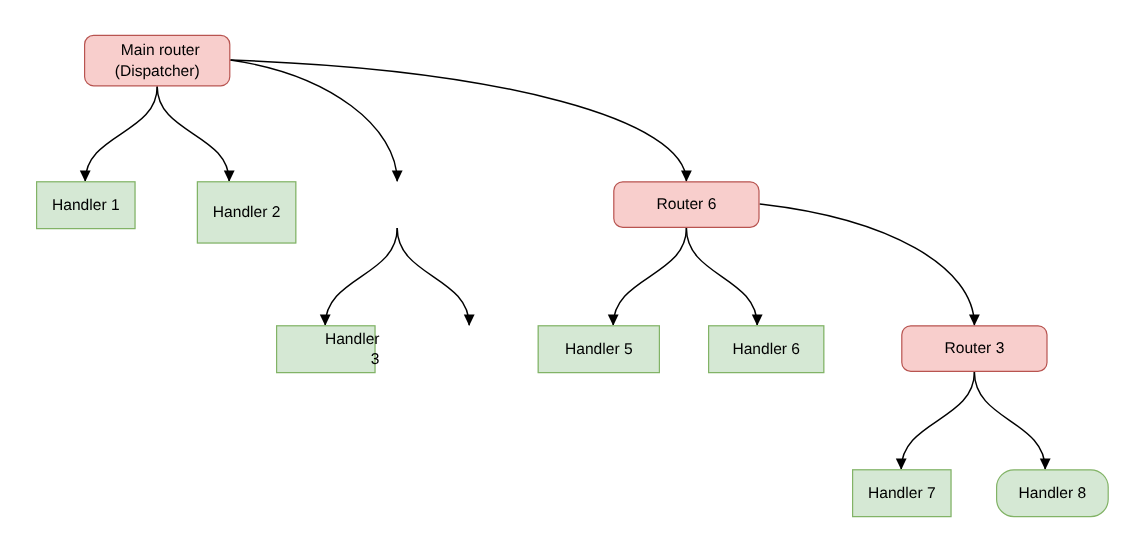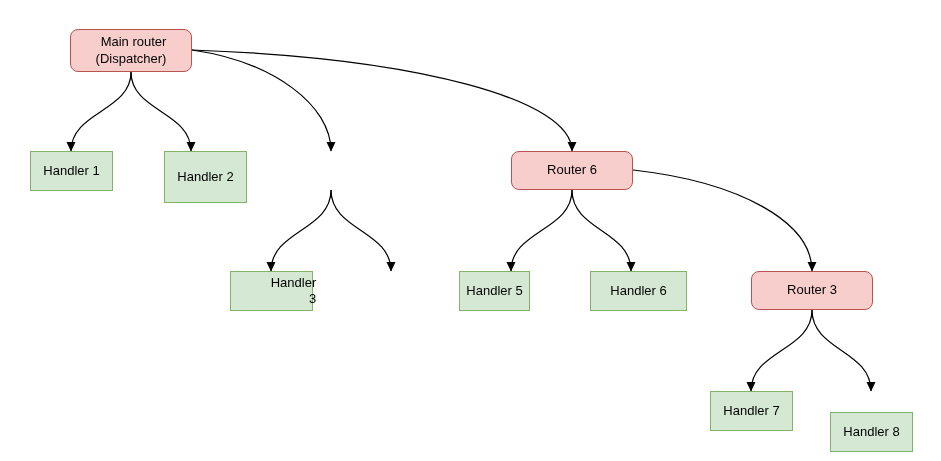--- a/index.html
+++ b/index.html
@@ -78,23 +78,23 @@
   <div class="node handler" style="left:30px; top:151px; width:83px; height:40px;">Handler 1</div>
 
   <div class="node handler" style="left:164px; top:151px; width:83px; height:52px;">Handler 2</div>
 
 
   <div class="node router" style="left:511px; top:151px; width:122px; height:39px;">Router 6</div>
 
   <div class="node handler" style="left:230px; top:271px; width:83px; height:40px;padding-left:44px;">Handler 3</div>
 
 
-  <div class="node handler" style="left:459px; top:271px; width:71px; height:40px;">Handler 5</div>
+  <div class="node handler" style="left:448px; top:271px; width:102px; height:40px;">Handler 5</div>
 
   <div class="node handler" style="left:590px; top:271px; width:97px; height:40px;">Handler 6</div>
 
   <div class="node router" style="left:751px; top:271px; width:122px; height:39px;">Router 3</div>
 
   <div class="node handler" style="left:710px; top:391px; width:83px; height:40px;">Handler 7</div>
 
-  <div class="node handler" style="left:830px; top:412px; width:83px; height:40px;">Handler 8</div>
+  <div class="node handler" style="left:830px; top:391px; width:94px; height:40px;border-radius:15px;">Handler 8</div>
 
 </div>
 
 </body></html>

